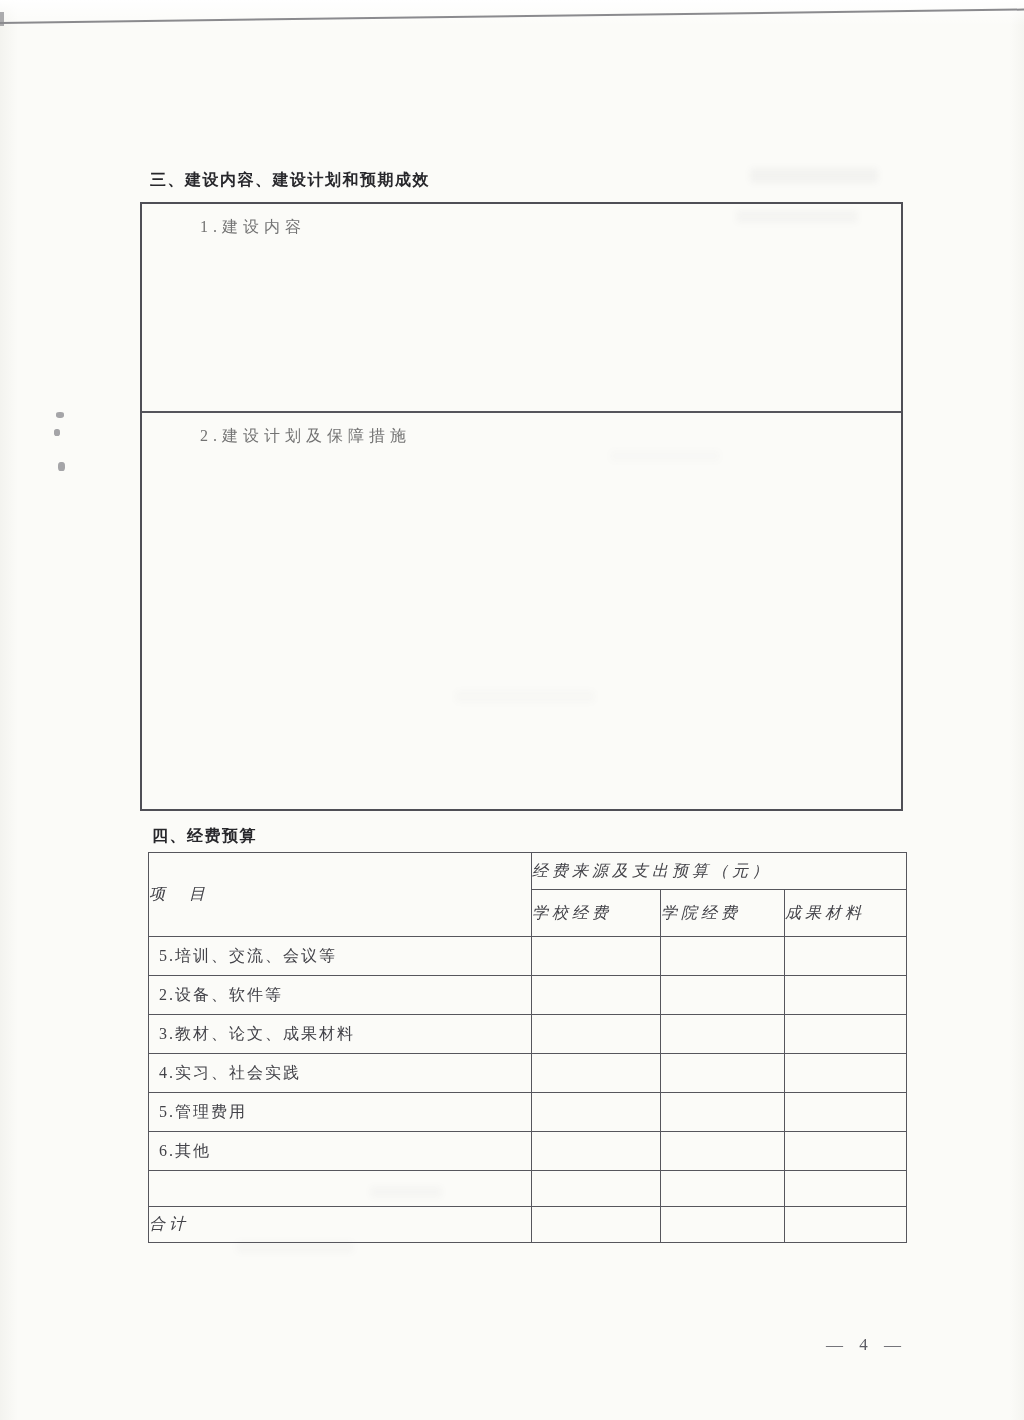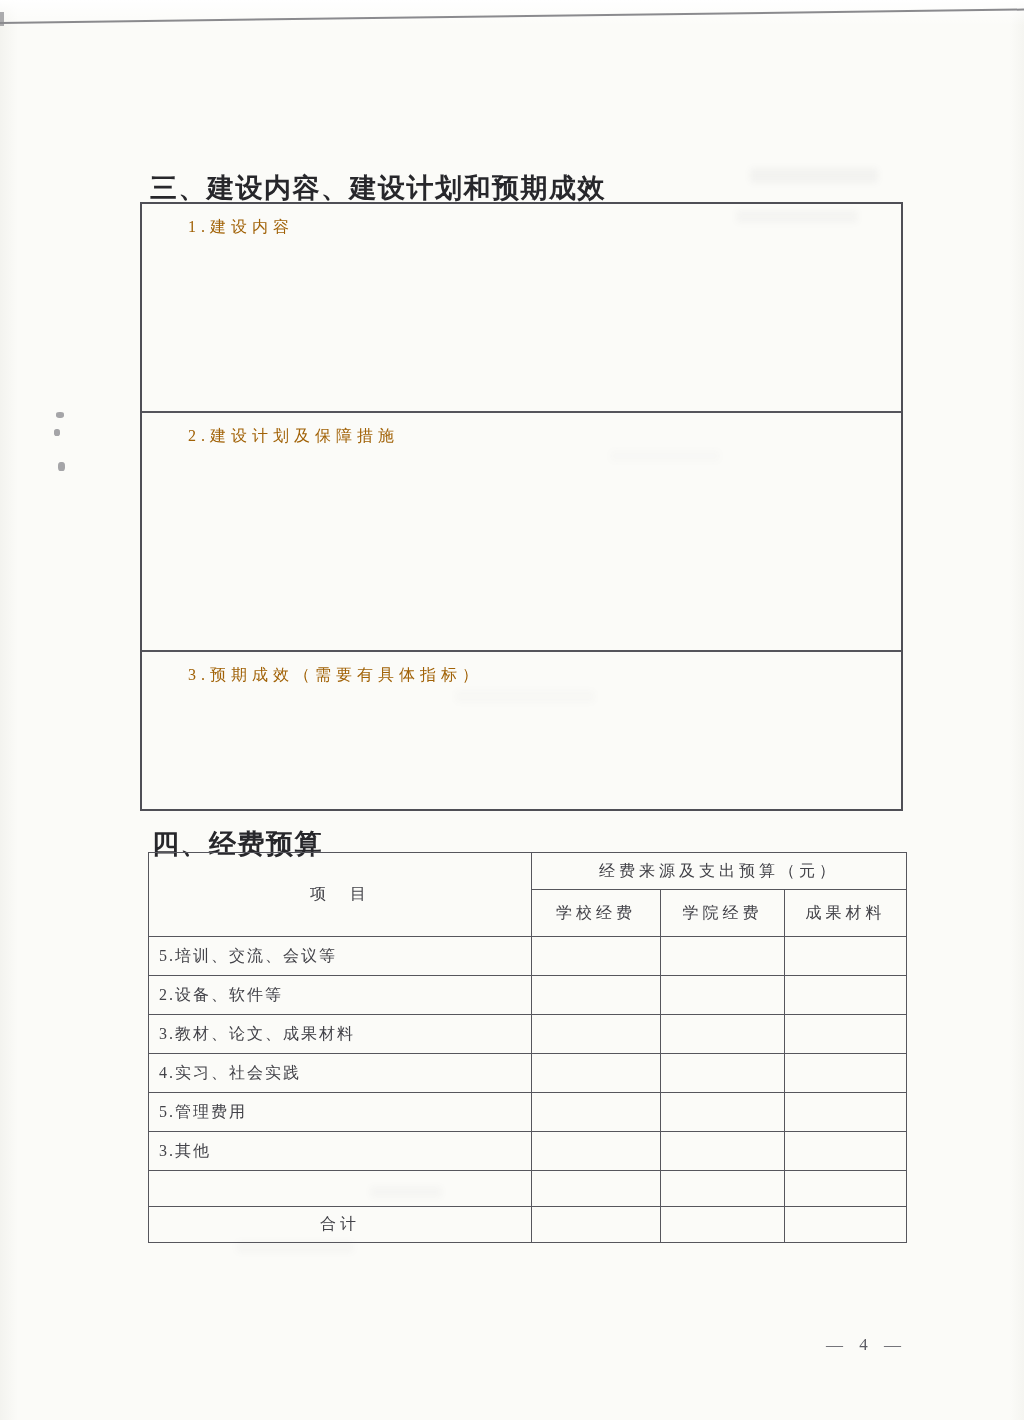--- a/index.html
+++ b/index.html
@@ -31,55 +31,55 @@
     filter:blur(3px); border-radius:2px;
   }
   .speck {
     position:absolute; background:rgba(95,95,102,.55);
     filter:blur(0.5px); border-radius:40%;
   }
 
   
   .sec-title {
     position:absolute; left:150px;
-    font-size:27px; font-weight:700; color:#27272b;
+    font-size:16px; font-weight:700; color:#27272b;
     letter-spacing:1.5px; white-space:nowrap;
   }
   #title-three { top:170px; }
   #title-four  { top:818px; left:152px;margin-top:8px; }
 
   
   .big-box {
     position:absolute; left:140px; top:202px; width:763px; height:609px;
     border:2px solid #4f4f56; background:transparent;
   }
   .big-box .cell { position:relative; width:100%; }
   .big-box .cell + .cell { border-top:2px solid #55555c; }
   .big-box .cell-1 { height:207px; }
   .big-box .cell-2 { height:239px; }
   .big-box .cell-3 { height:195px; }
   .box-label {
-    position:absolute; top:13px; left:46px;
-    font-size:16px; color:#a16207; letter-spacing:5px; white-space:nowrap;
+    position:absolute; top:13px; left:58px;
+    font-size:16px; color:#737373; letter-spacing:5px; white-space:nowrap;
   }
 
   
   .budget-table {
     position:absolute; left:148px; top:852px; width:758px;
     border-collapse:collapse; table-layout:fixed;
     font-size:16px; color:#424248;
   }
   .budget-table td {
     border:1.5px solid #56565d;
     padding:0 0 0 10px;
     vertical-align:middle;
     letter-spacing:2px;
     white-space:nowrap; overflow:hidden;
   }
-  .budget-table td.center { text-align:center; padding:0; letter-spacing:4px; }
+  .budget-table td.center { padding:0; letter-spacing:4px;font-style:italic; }
   .budget-table tr.hdr1 td { height:37px; }
   .budget-table tr.hdr2 td { height:47px; }
   .budget-table tr.r td    { height:39px; }
   .budget-table tr.r-empty td { height:36px; }
   .budget-table tr.r-total td { height:36px; }
 
   .page-number {
     position:absolute; left:826px; top:1335px;
     font-size:17px; color:#5c5c64; letter-spacing:6px; white-space:nowrap;
   }
@@ -100,23 +100,20 @@
 <div class="speck" style="left:58px; top:462px; width:7px; height:9px;"></div>
 
 <div class="sec-title" id="title-three">三、建设内容、建设计划和预期成效</div>
 
 <div class="big-box">
   <div class="cell cell-1">
     <span class="box-label">1.建设内容</span>
   </div>
   <div class="cell cell-2">
     <span class="box-label">2.建设计划及保障措施</span>
-  </div>
-  <div class="cell cell-3">
-    <span class="box-label">3.预期成效（需要有具体指标）</span>
   </div>
 </div>
 
 <div class="sec-title" id="title-four">四、经费预算</div>
 
 <table class="budget-table">
   <colgroup>
     <col style="width:383px">
     <col style="width:129px">
     <col style="width:124px">
@@ -156,21 +153,21 @@
     <td></td>
     <td></td>
   </tr>
   <tr class="r">
     <td>5.管理费用</td>
     <td></td>
     <td></td>
     <td></td>
   </tr>
   <tr class="r">
-    <td>3.其他</td>
+    <td>6.其他</td>
     <td></td>
     <td></td>
     <td></td>
   </tr>
   <tr class="r r-empty">
     <td></td>
     <td></td>
     <td></td>
     <td></td>
   </tr>

